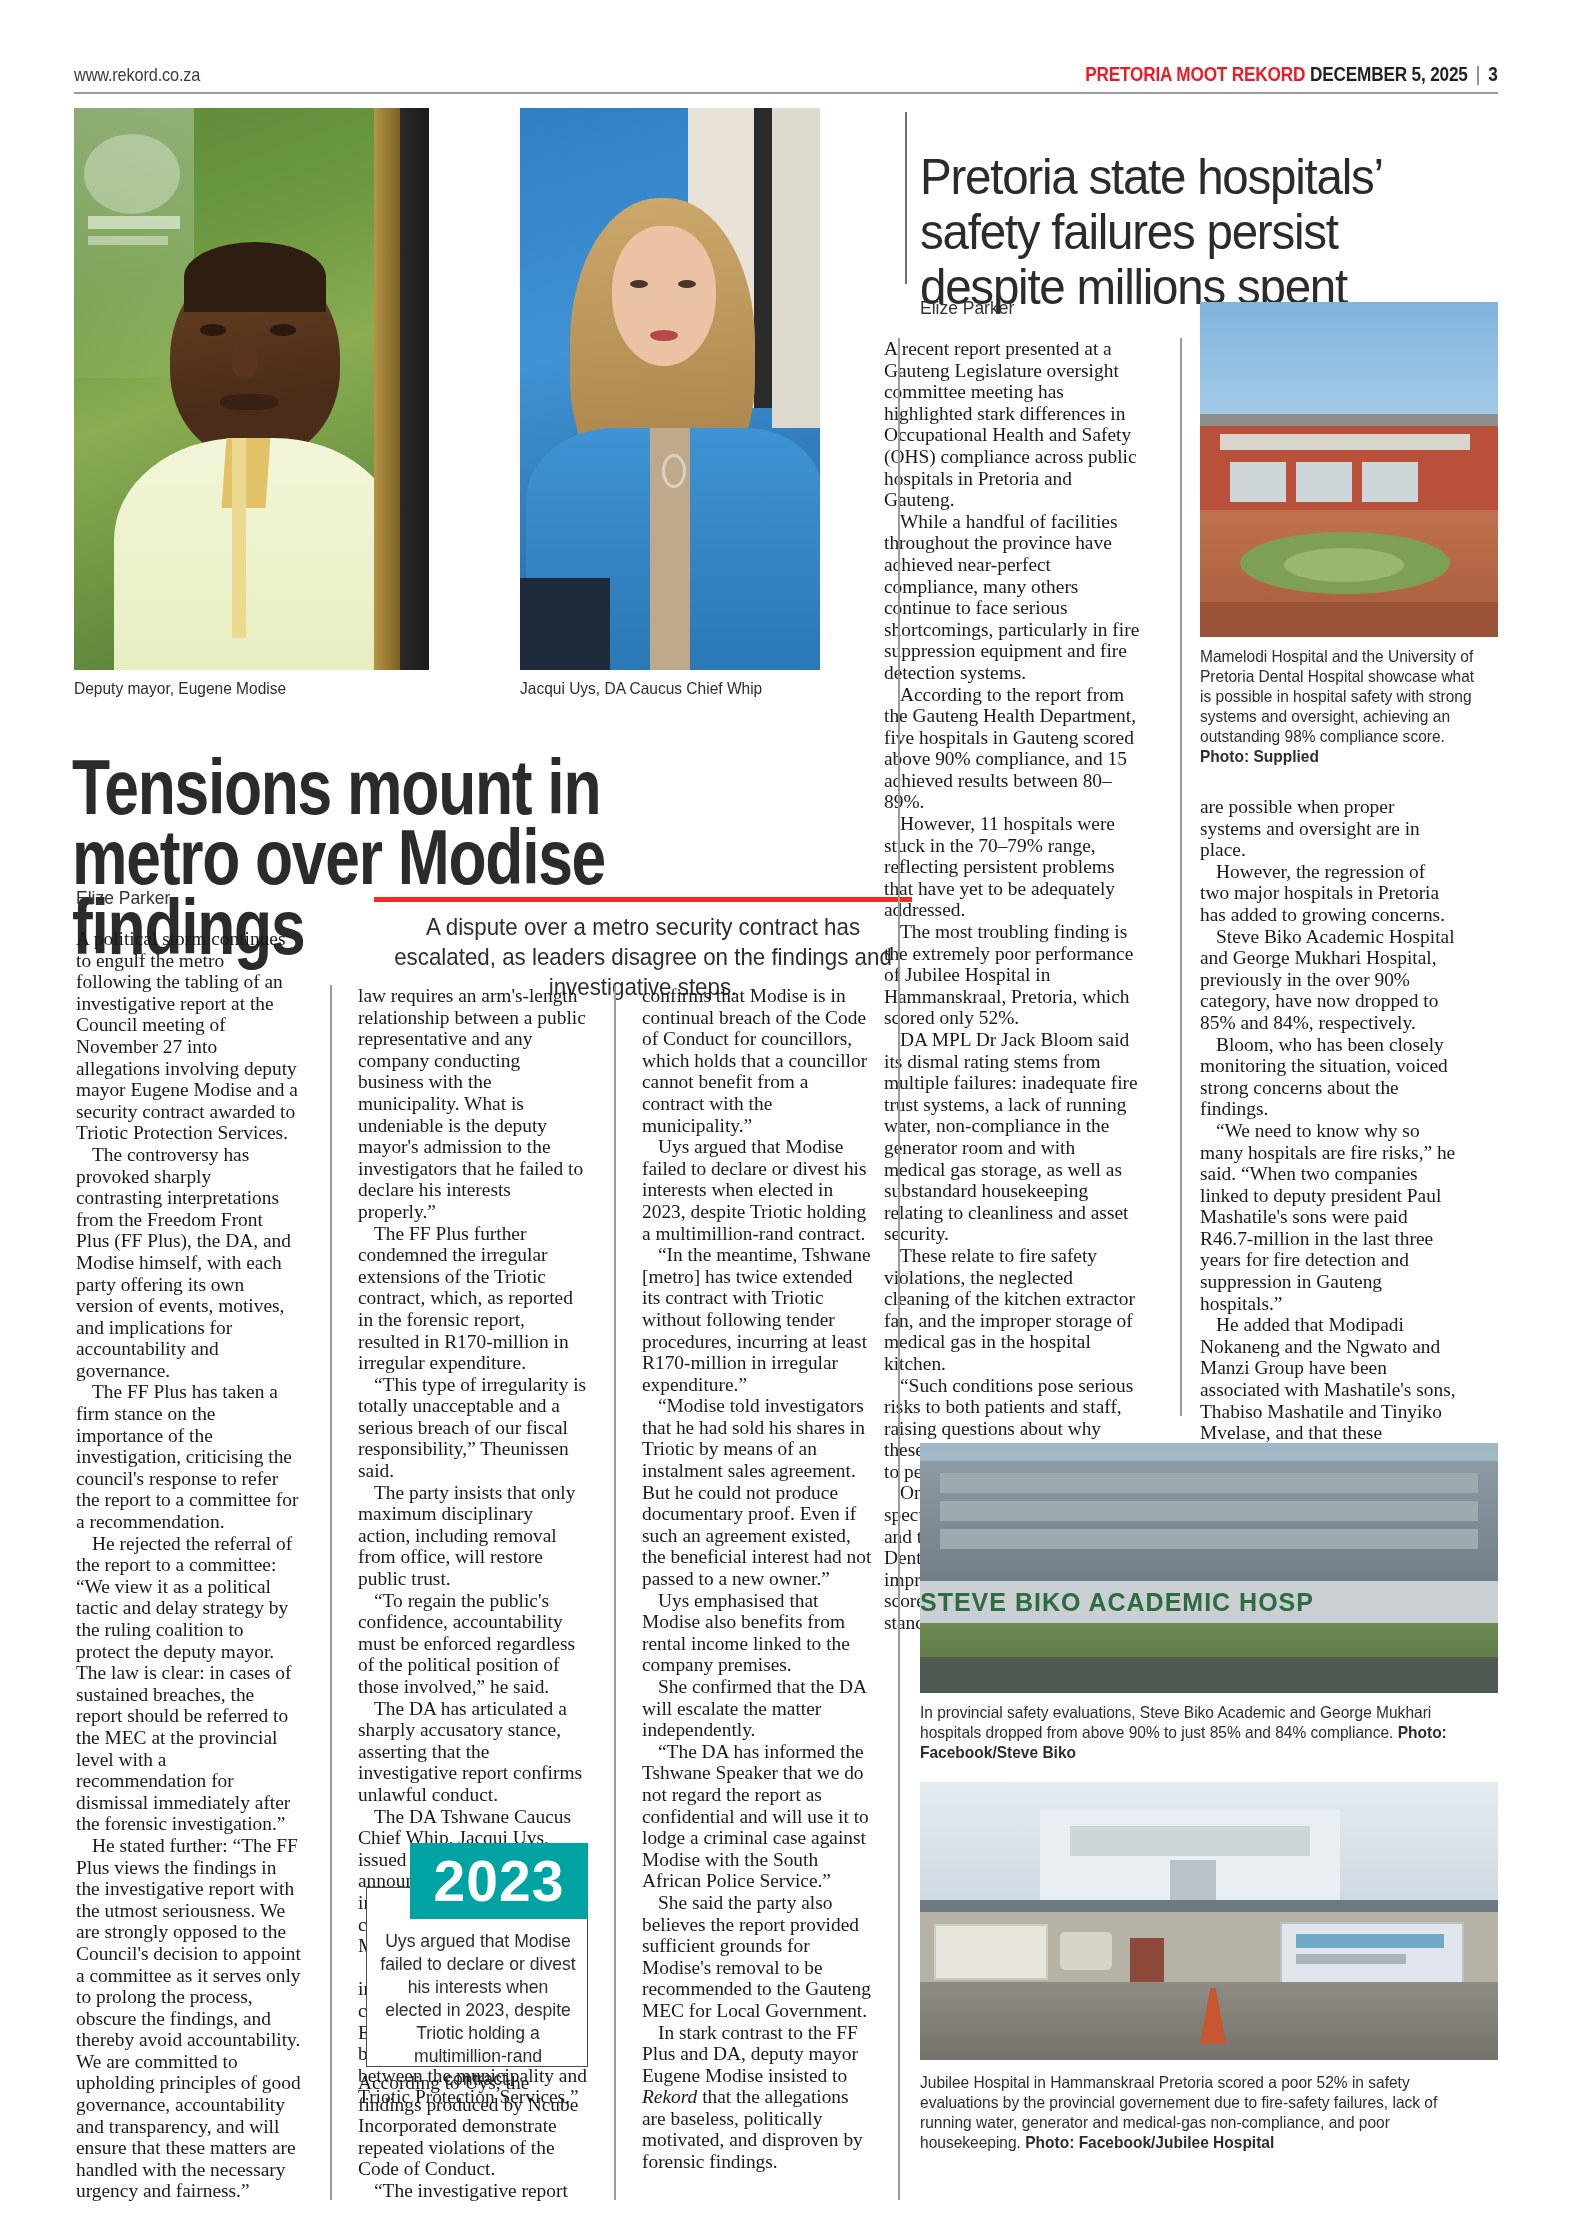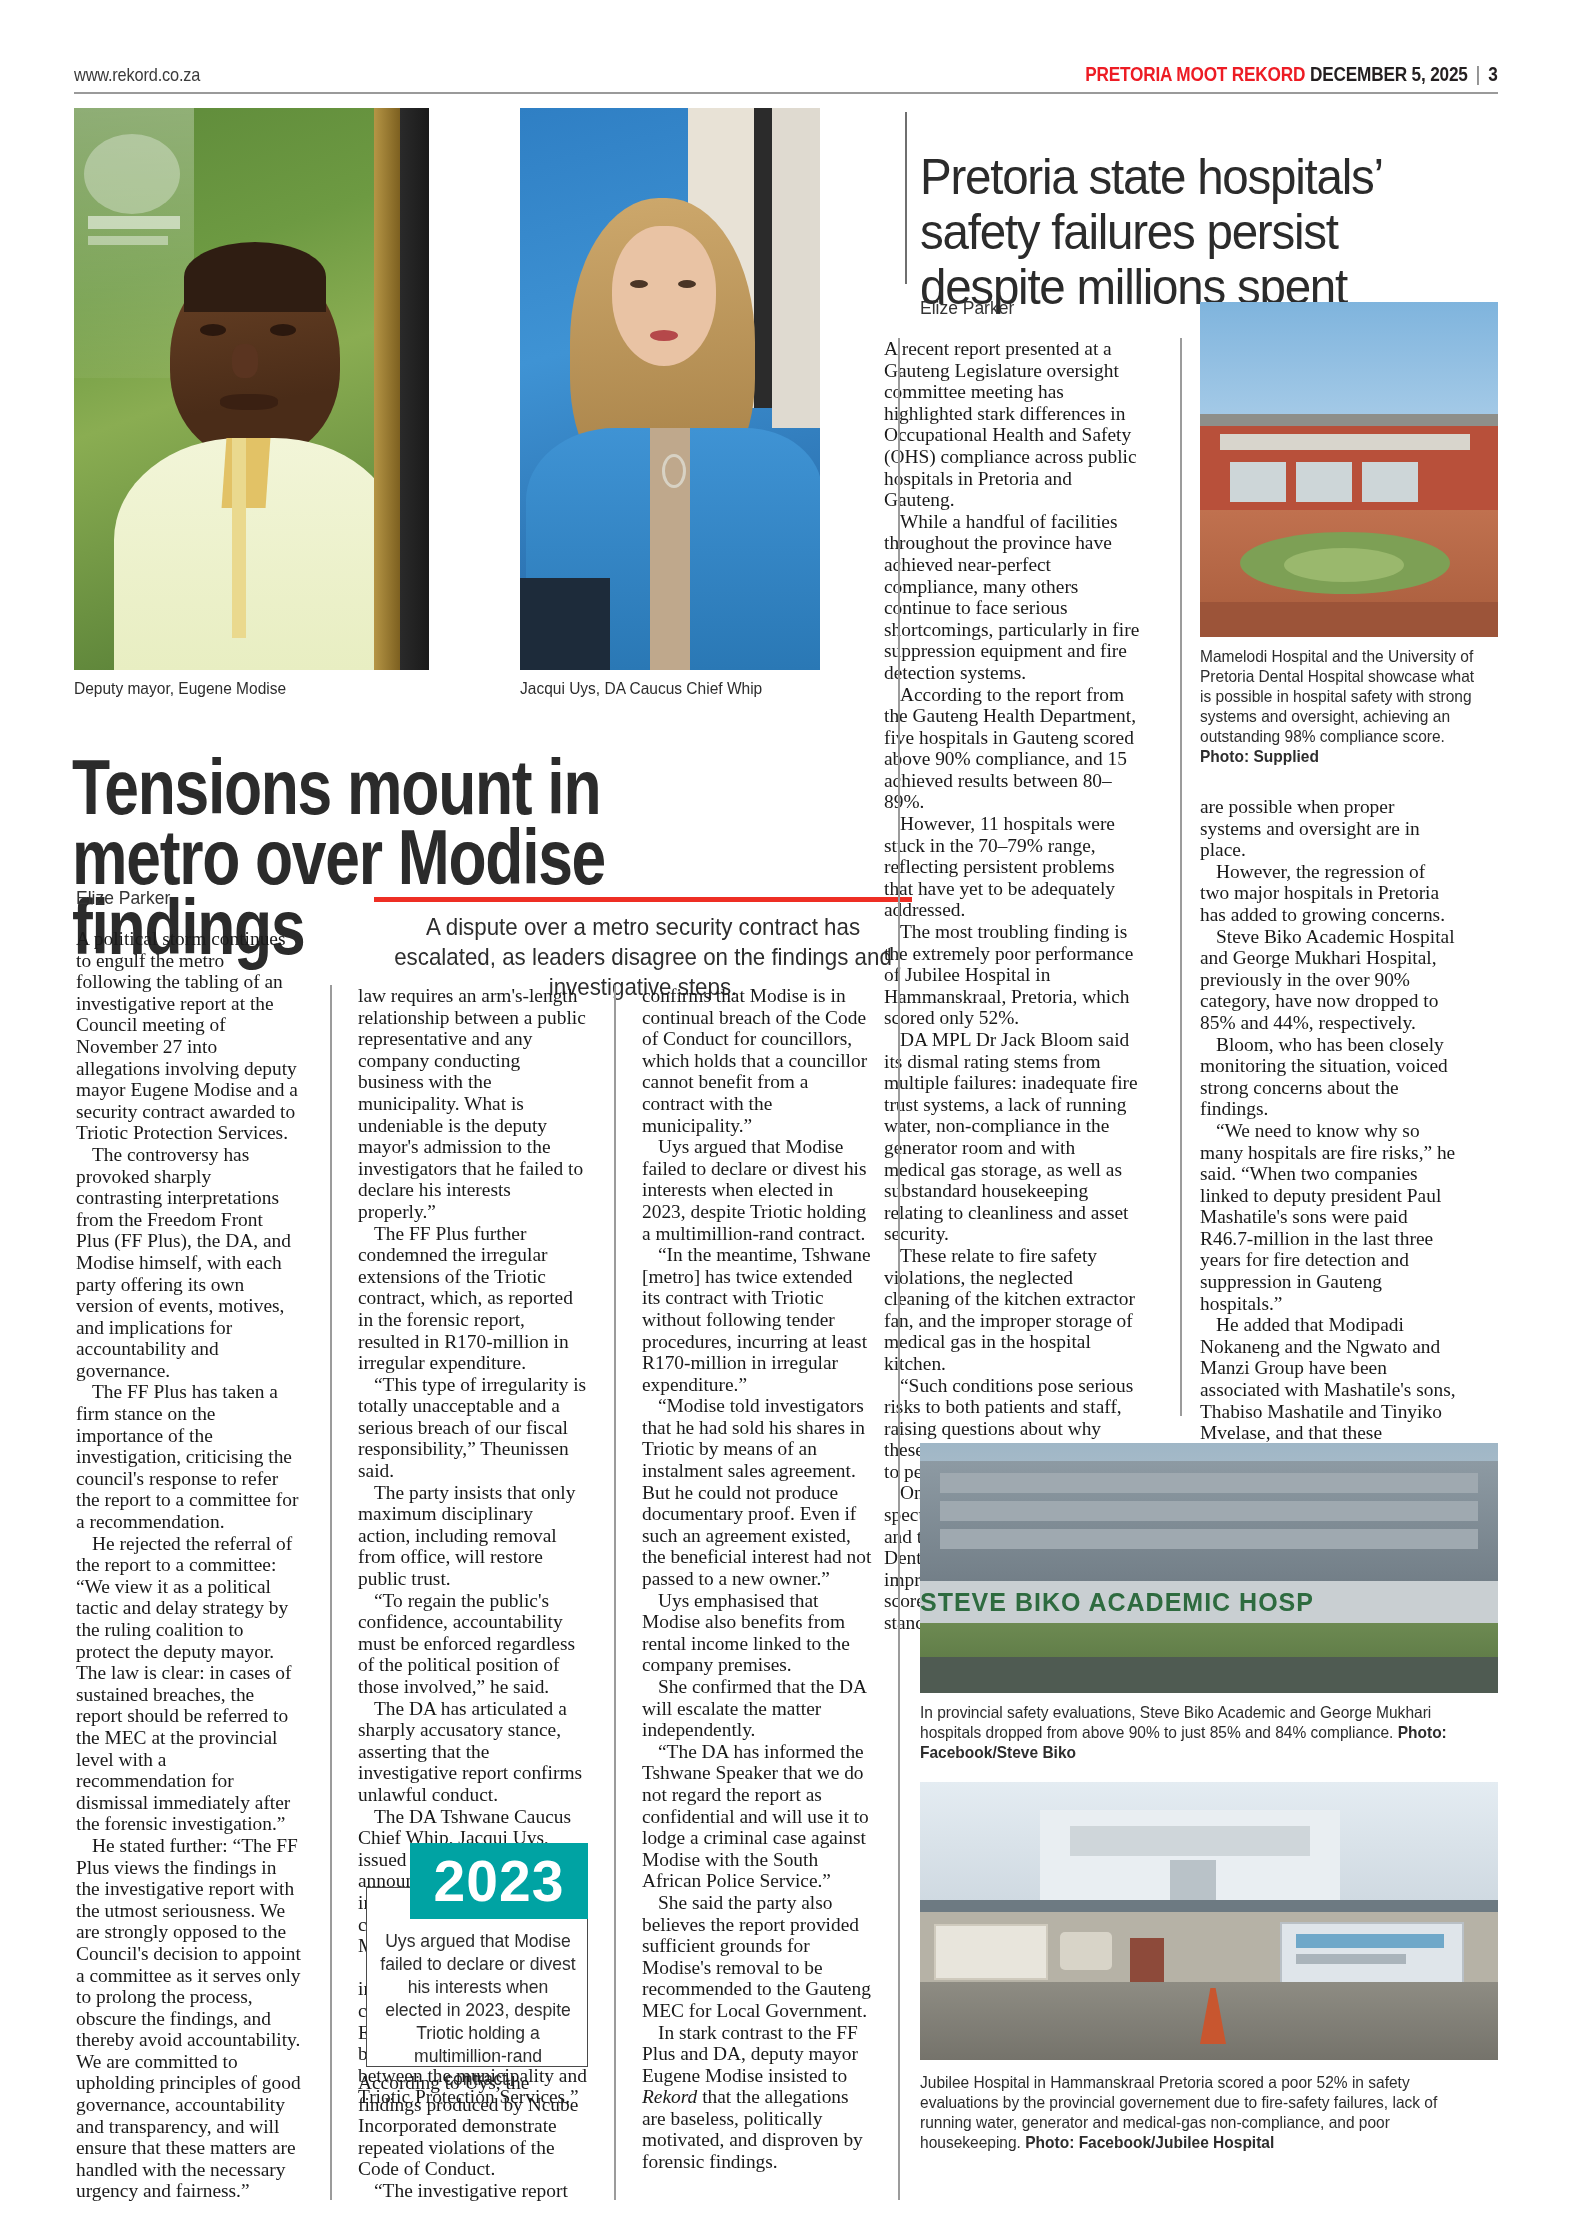--- a/index.html
+++ b/index.html
@@ -263,21 +263,21 @@
     <div style="position:absolute;left:0;top:300px;width:298px;height:35px;background:#9c5439;"></div>
   </div>
   <div class="caption" style="left:1200px;top:646px;width:300px;">
     <span>Mamelodi Hospital and the University of Pretoria Dental Hospital showcase what is possible in hospital safety with strong systems and oversight, achieving an outstanding 98% compliance score.</span>
     <b>Photo: Supplied</b>
   </div>
 
   <div class="col" style="left:1200px;top:796px;width:256px;height:620px;" id="rcol2">
       <p>are possible when proper systems and oversight are in place.</p>
       <p>However, the regression of two major hospitals in Pretoria has added to growing concerns.</p>
-      <p>Steve Biko Academic Hospital and George Mukhari Hospital, previously in the over 90% category, have now dropped to 85% and 44%, respectively.</p>
+      <p>Steve Biko Academic Hospital and George Mukhari Hospital, previously in the over 90% category, have now dropped to 85% and 84%, respectively.</p>
       <p>Bloom, who has been closely monitoring the situation, voiced strong concerns about the findings.</p>
       <p>“We need to know why so many hospitals are fire risks,” he said. “When two companies linked to deputy president Paul Mashatile's sons were paid R46.7-million in the last three years for fire detection and suppression in Gauteng hospitals.”</p>
       <p>He added that Modipadi Nokaneng and the Ngwato and Manzi Group have been associated with Mashatile's sons, Thabiso Mashatile and Tinyiko Mvelase, and that these companies are now claiming an additional R44-million for work supposedly performed.</p>
       <p>The DA in Gauteng is calling for a full investigation into the work done by these contractors.</p>
     </div>
 
   <div class="photo" style="left:920px;top:1443px;width:578px;height:250px;">
     <div class="grad" style="background:linear-gradient(180deg,#9fb6c6 0%,#b3c3cd 30%,#8f9aa2 70%,#6f7a82 100%);"></div>
     <div style="position:absolute;left:0;top:18px;width:578px;height:120px;background:linear-gradient(180deg,#8d9aa3,#737f88);"></div>
     <div style="position:absolute;left:20px;top:30px;width:538px;height:20px;background:#9fa9b0;"></div>

